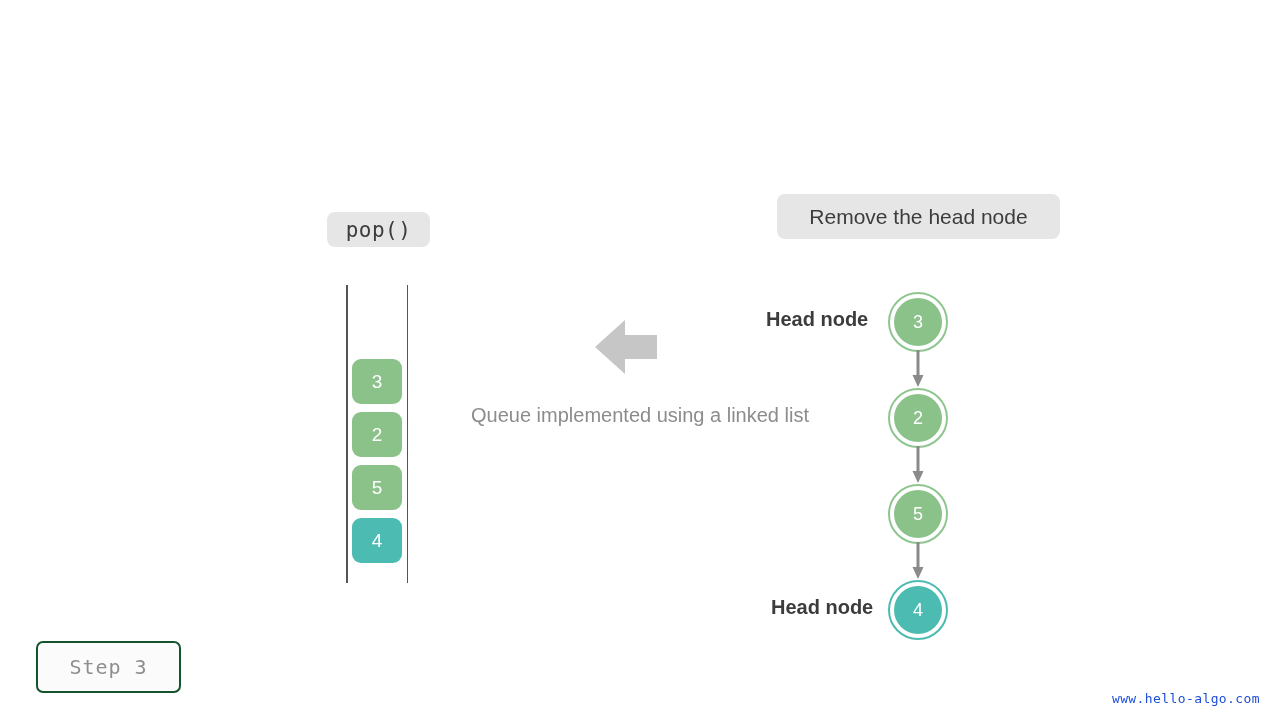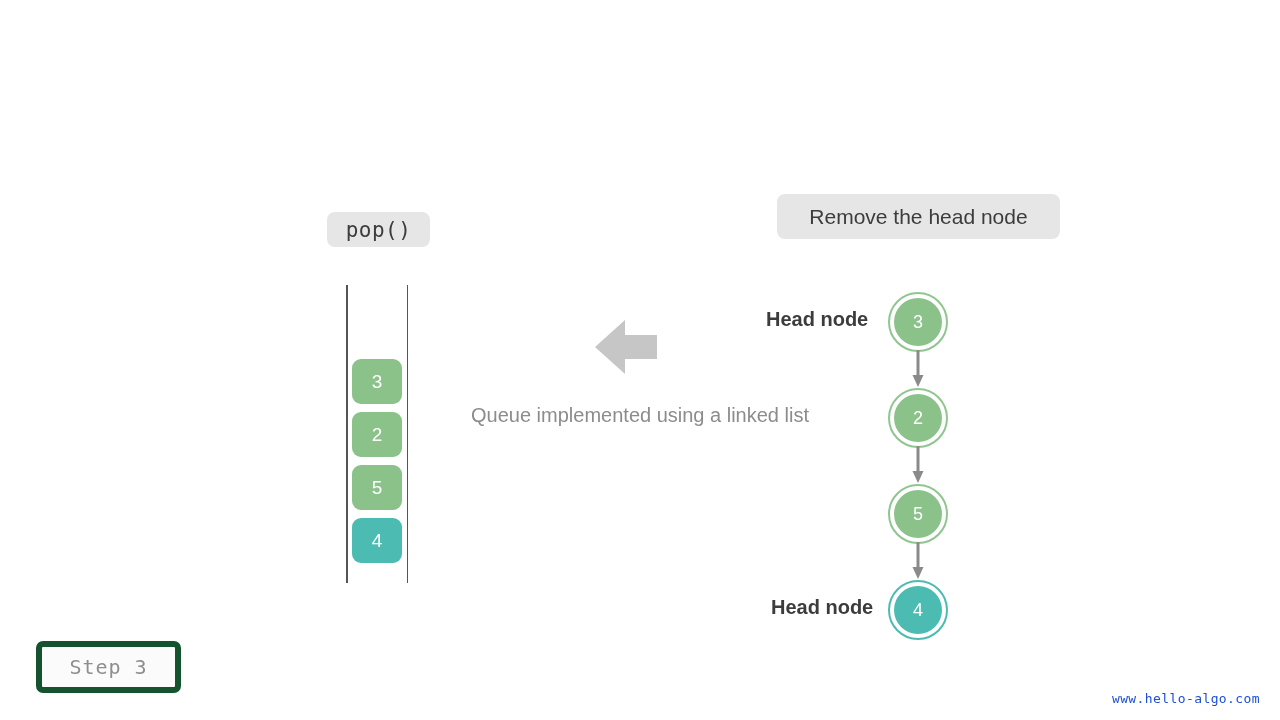--- a/index.html
+++ b/index.html
@@ -48,21 +48,21 @@
   }
 
   
   #step-badge {
     position: absolute;
     left: 36px;
     top: 641px;
     width: 145px;
     height: 52px;
     background: #fbfbfb;
-    border: 6px solid #14532d;
+    border: 2px solid #14532d;
     border-radius: 7px;
     display: flex;
     align-items: center;
     justify-content: center;
     font-family: "DejaVu Sans Mono", "Liberation Mono", monospace;
     font-size: 20px;
     color: #8e8e8e;
     letter-spacing: 1px;
     box-sizing: border-box;
   }

